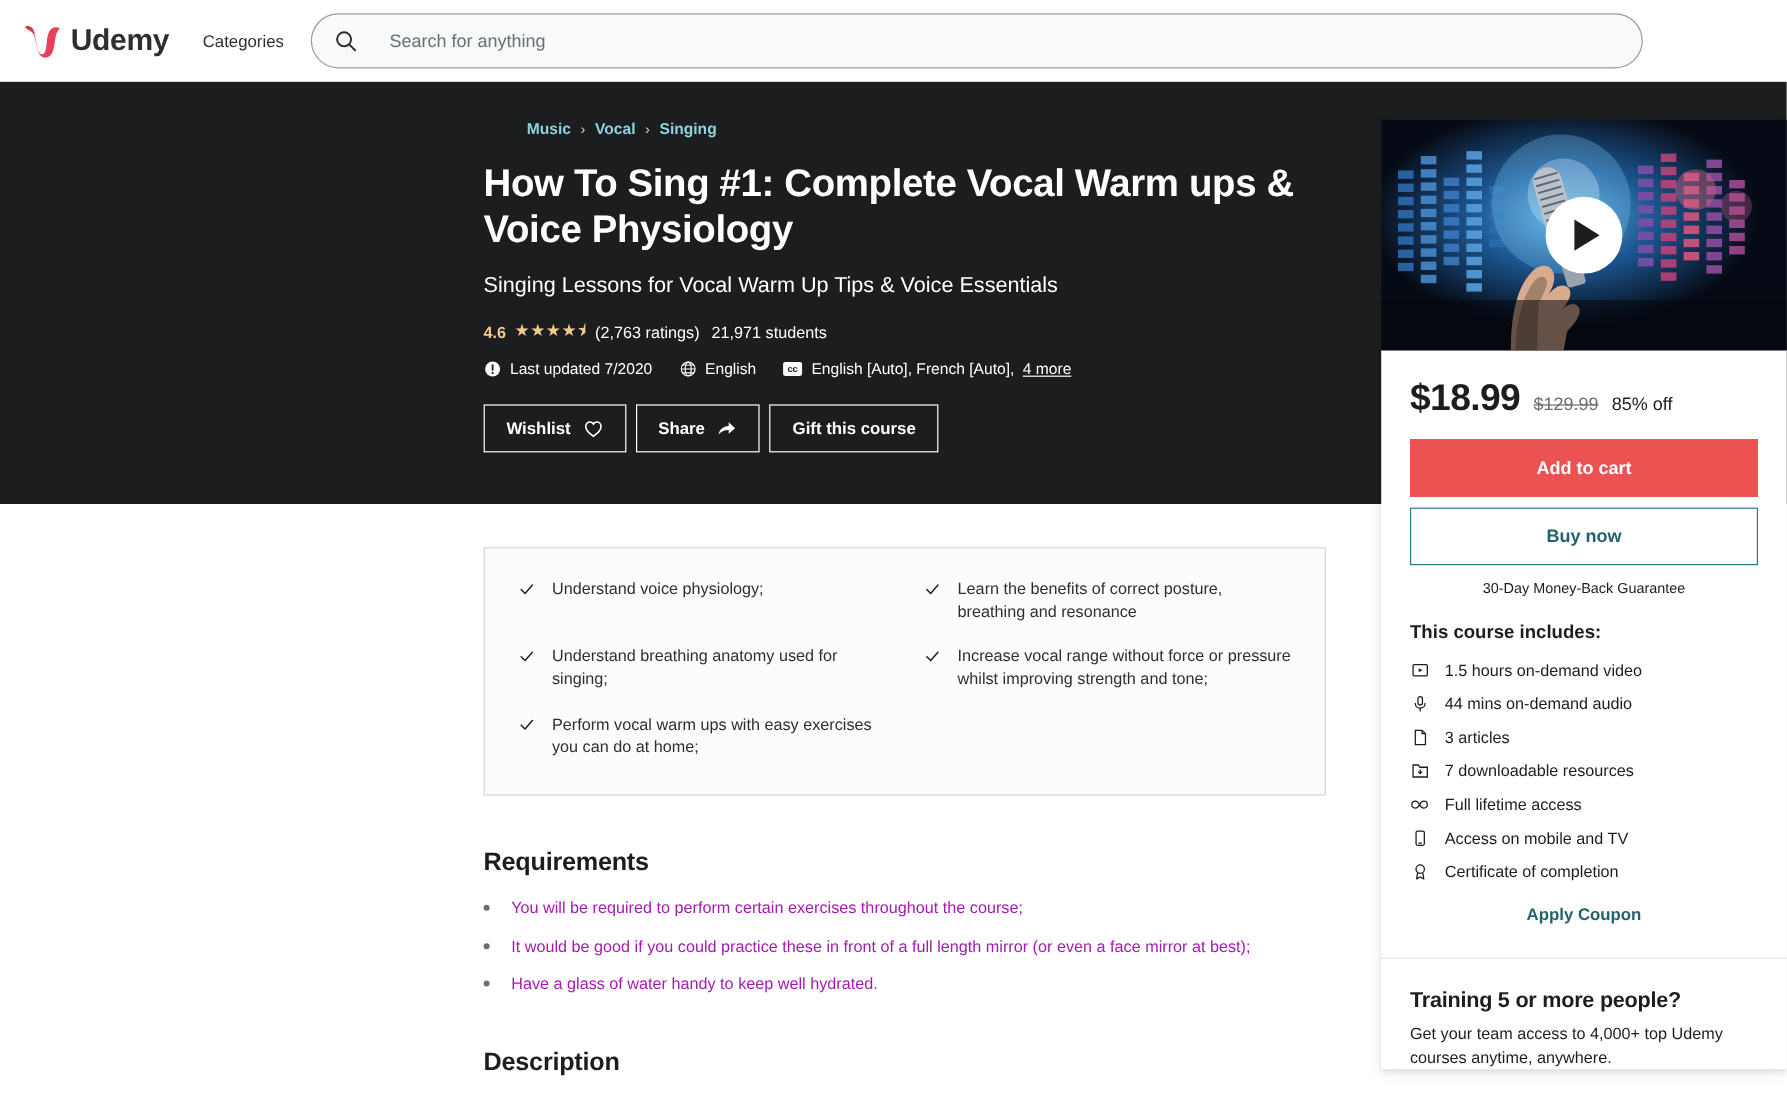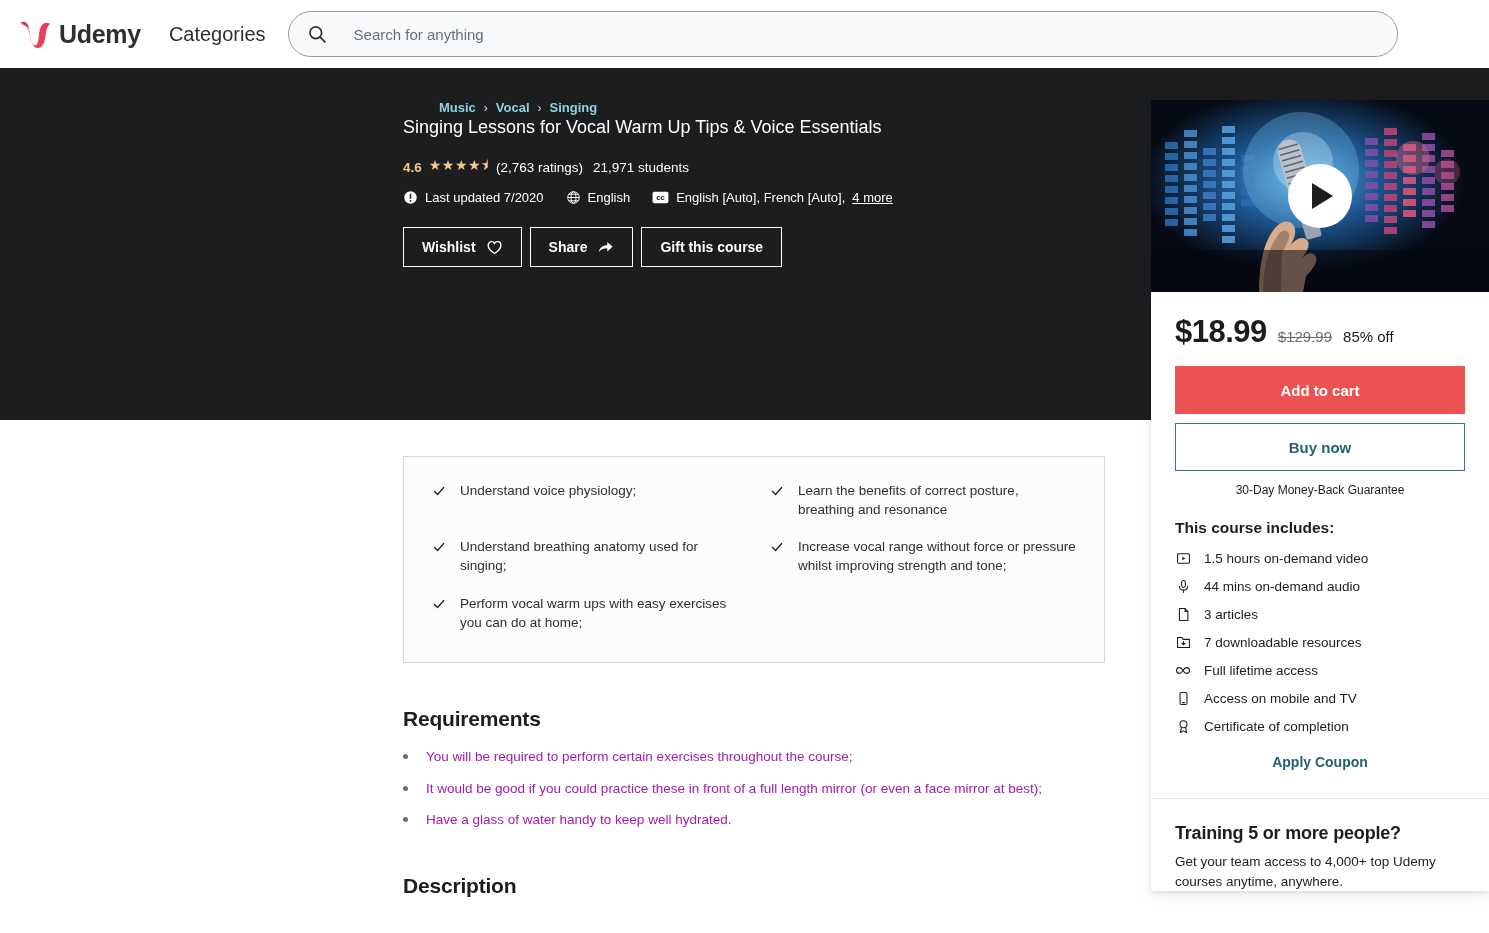--- a/index.html
+++ b/index.html
@@ -33,21 +33,21 @@
     margin-right: 28px;
   }
   #logo-mark { width: 34px; height: 32px; display:block; }
   #logo-text {
     font-size: 25px;
     font-weight: bold;
     color: #2d2f31;
     letter-spacing: -0.3px;
   }
   #categories-link {
-    font-size: 20px;
+    font-size: 14px;
     color: #2d2f31;
     cursor: pointer;
     margin-right: 22px;
     white-space: nowrap;
   }
   #search-form {
     flex: 1;
     max-width: 1110px;
     height: 46px;
     background: #f7f9fa;
@@ -85,20 +85,21 @@
     left: 403px;
     top: 32px;
     width: 710px;
   }
   #breadcrumb {
     display: flex;
     align-items: flex-end;
     gap: 8px;
     font-size: 13px;
     font-weight: bold;
+    margin-bottom: 18px;
     padding-left: 36px;
   }
   #breadcrumb a { color: #8ed3e0; text-decoration: none; cursor: pointer; }
   #breadcrumb .sep { color: #d1d7dc; font-weight: normal; font-size: 12px; }
 
   #course-title {
     color: #ffffff;
     font-size: 32px;
     line-height: 1.22;
     font-weight: bold;
@@ -346,20 +347,21 @@
   <div id="hero-inner">
 
     <div id="breadcrumb">
       <a>Music</a>
       <span class="sep">›</span>
       <a>Vocal</a>
       <span class="sep">›</span>
       <a>Singing</a>
     </div>
 
+    <h1 id="course-title">How To Sing #1: Complete Vocal Warm ups &amp; Voice Physiology</h1>
     <p id="course-headline">Singing Lessons for Vocal Warm Up Tips &amp; Voice Essentials</p>
 
     <div id="rating-row">
       <span id="rating-number">4.6</span>
       <span id="stars">★★★★⯨</span>
       <span class="rating-count">(2,763 ratings)</span>
       <span id="students">21,971 students</span>
     </div>
 
 

